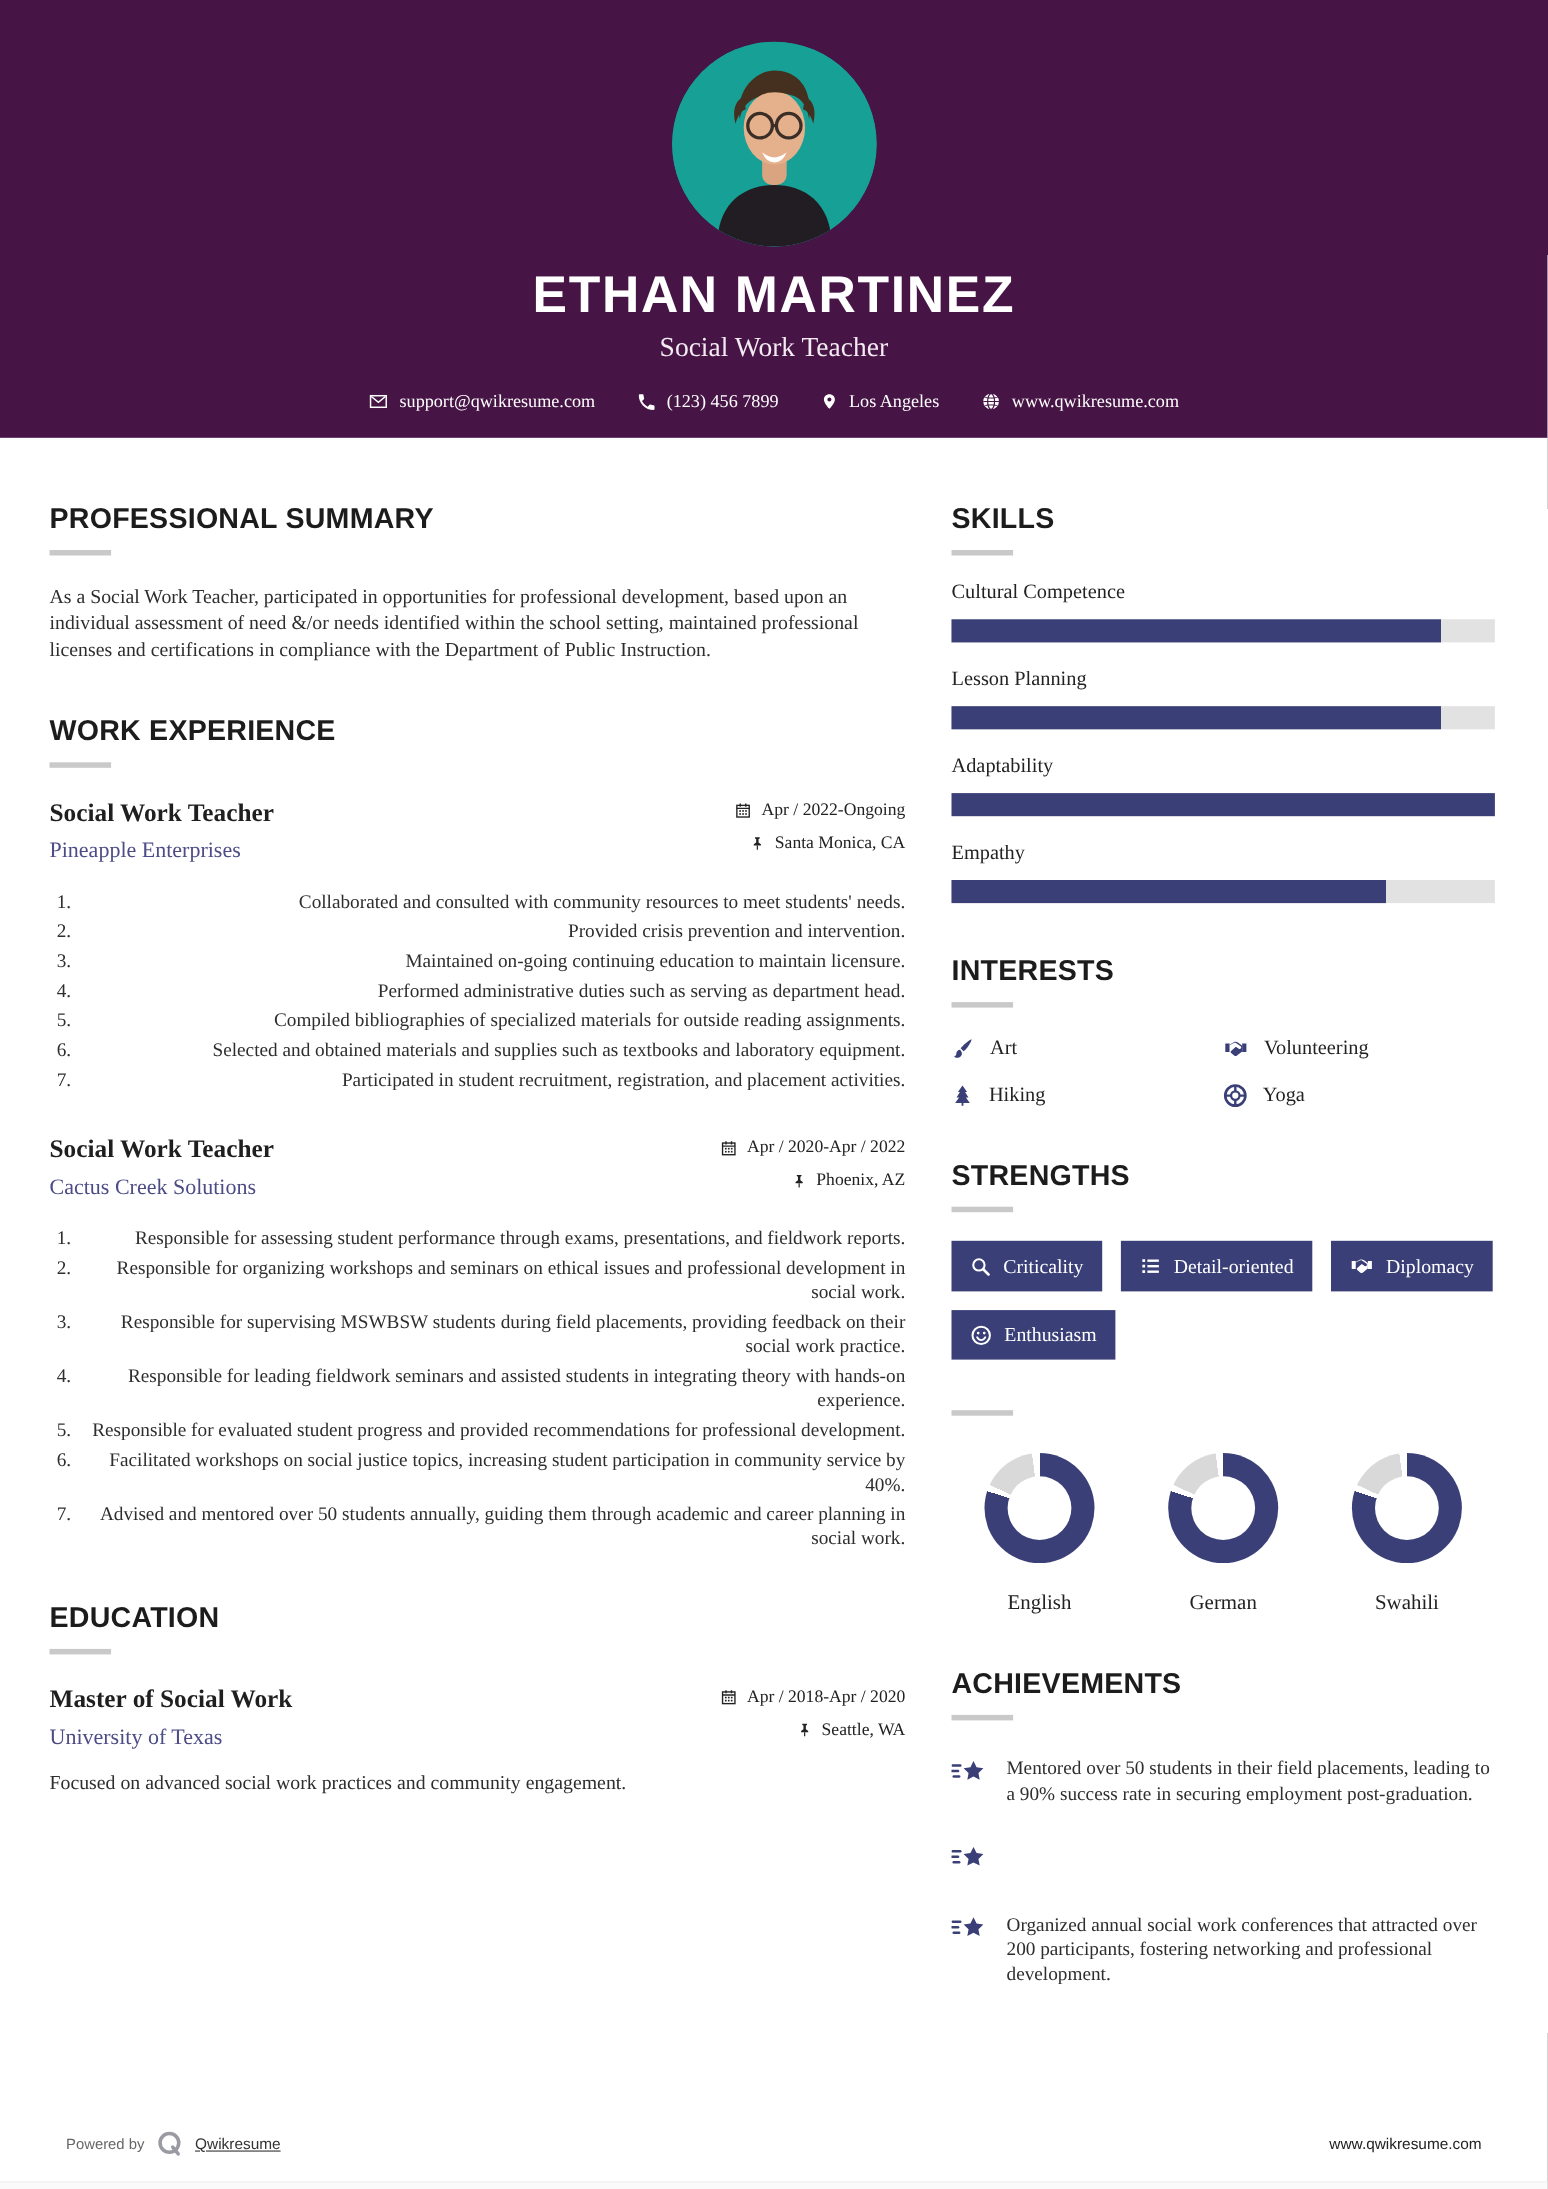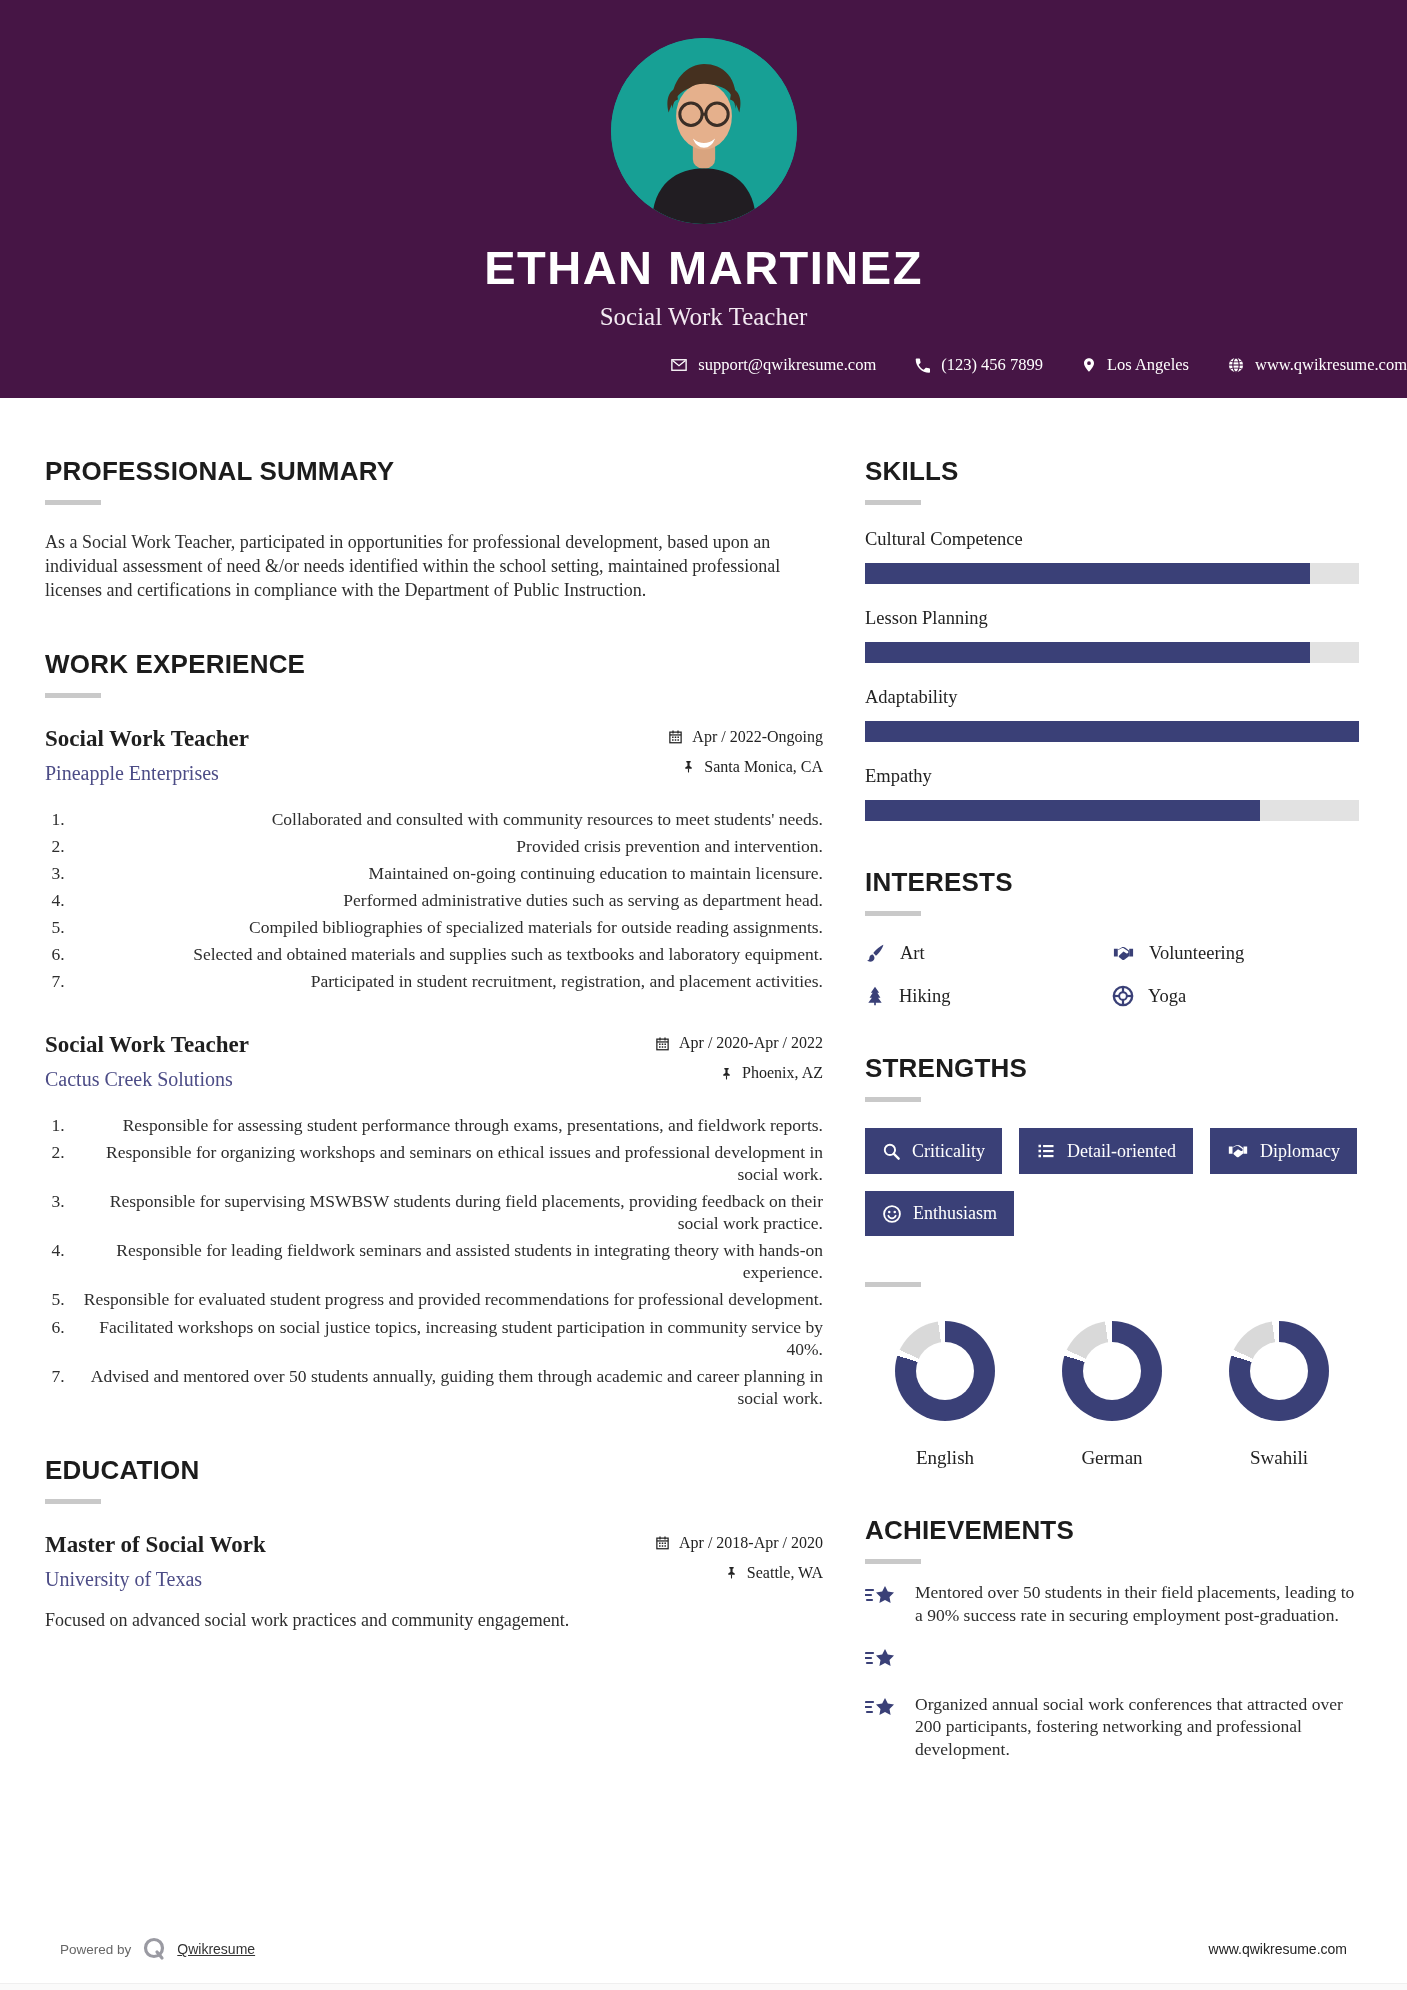--- a/index.html
+++ b/index.html
@@ -4,21 +4,21 @@
 <style>
   * { margin:0; padding:0; box-sizing:border-box; }
   body { background:#888; font-family:"Liberation Serif", serif; }
   .page { width:1407px; height:1990px; background:#ffffff; position:relative; margin:0 auto; overflow:hidden; }
 
   
   .header { background:#461545; height:398px; text-align:center; color:#fff; }
   .photo { width:186px; height:186px; border-radius:50%; margin:0 auto; position:relative; top:38px; background:#17a095; overflow:hidden; }
   .name { font-family:"Liberation Sans", sans-serif; font-weight:700; font-size:47px; letter-spacing:1.5px; margin-top:54px; }
   .role { font-size:25px; margin-top:8px; color:#f3eaf2; }
-  .contact { display:flex; justify-content:flex-end; gap:38px; margin-top:24px; font-size:16.5px; }
+  .contact { display:flex; justify-content:center; gap:38px; margin-top:24px; font-size:16.5px; }
   .contact-item { display:flex; align-items:center; gap:10px; }
   .contact-item svg { display:block; }
 
   
   .content { display:flex; gap:42px; padding:58px 48px 0 45px; }
   .col-left { width:778px; flex:none; }
   .col-right { flex:1; }
 
   .sec-title { font-family:"Liberation Sans", sans-serif; font-weight:700; font-size:26px; color:#1c1c1c; letter-spacing:.2px; }
   .rule { width:56px; height:5px; background:#c9c9c9; margin-top:13px; }
@@ -54,21 +54,21 @@
   .chip svg { display:block; }
 
   
   .langs { display:flex; justify-content:space-between; padding:0 14px; margin-top:34px; }
   .lang { text-align:center; width:132px; }
   .donut { width:100px; height:100px; border-radius:50%; margin:0 auto; position:relative; }
   .donut::after { content:""; position:absolute; left:21px; top:21px; width:58px; height:58px; border-radius:50%; background:#fff; }
   .lang-label { margin-top:26px; font-size:19px; color:#222; }
 
   
-  .ach { display:flex; gap:16px; margin-top:17px; }
+  .ach { display:flex; gap:16px; margin-top:32px; }
   .ach svg { flex:none; margin-top:2px; }
   .ach-text { font-size:17.5px; line-height:1.3; color:#2e2e2e; }
 
   
   .footer { position:absolute; left:60px; right:60px; bottom:28px; display:flex; justify-content:space-between; align-items:center; font-family:"Liberation Sans", sans-serif; }
   .powered { display:flex; align-items:center; gap:10px; }
   .powered-label { font-size:13.5px; color:#666; }
   .brand-link { font-size:14px; color:#333; text-decoration:underline; font-weight:400; }
   .footer-site { font-size:14px; color:#222; }
   .bottom-strip { position:absolute; bottom:0; left:0; right:0; height:7px; background:#fafafa; border-top:1px solid #efefef; }

